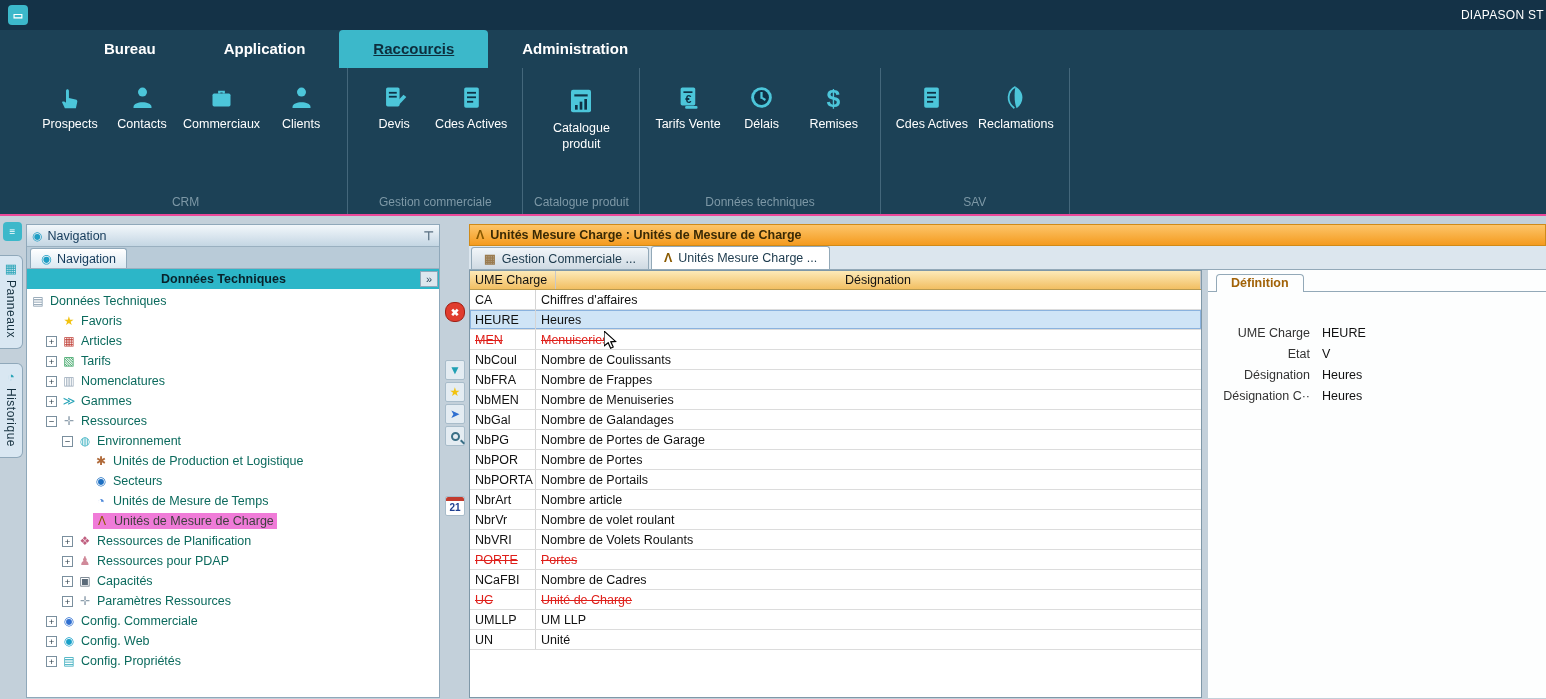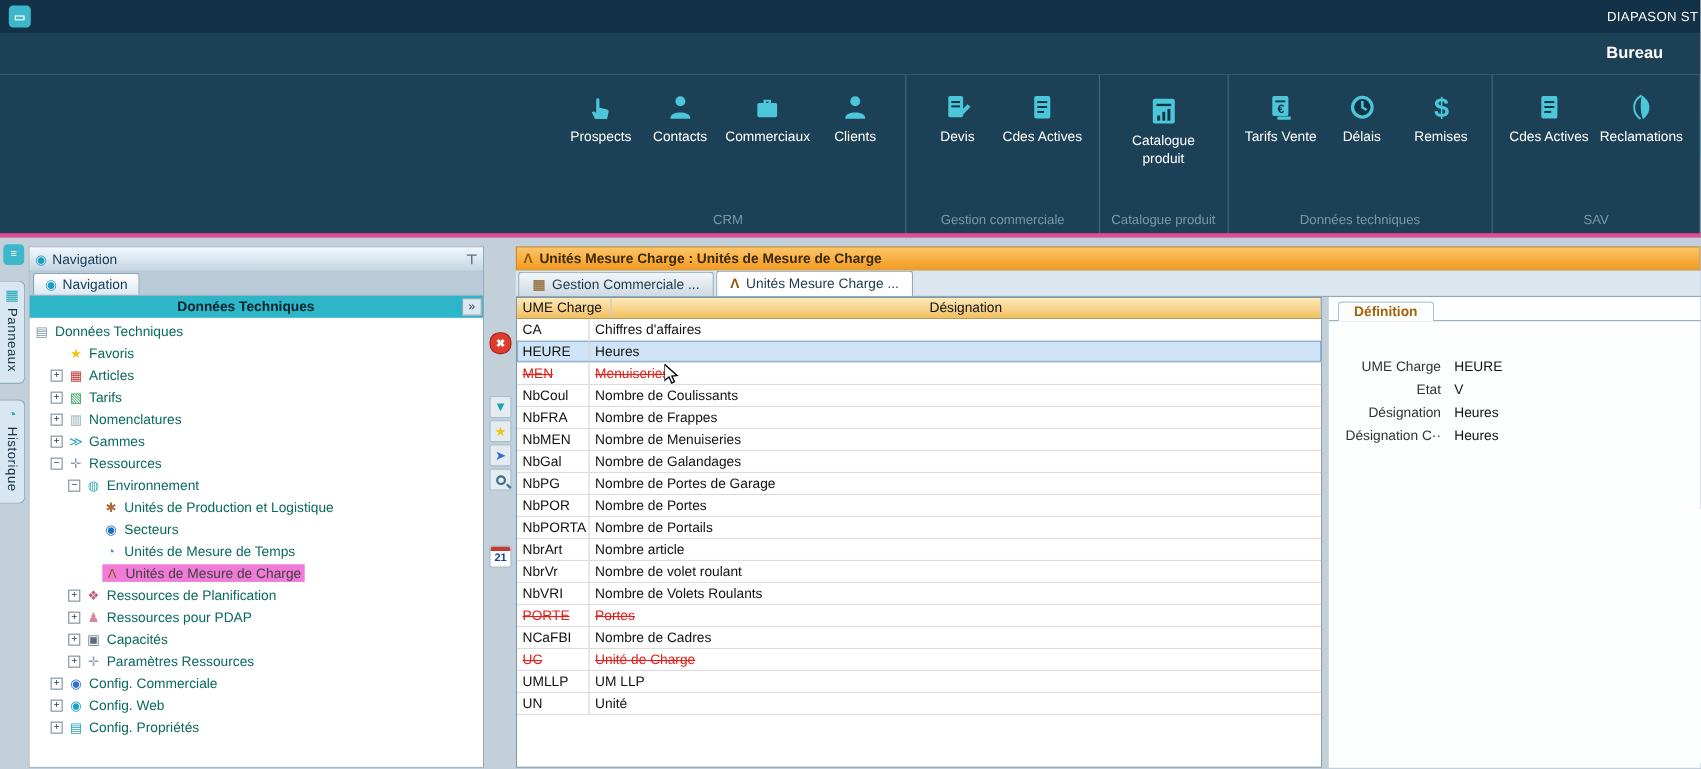--- a/index.html
+++ b/index.html
@@ -5,26 +5,26 @@
   * { box-sizing: border-box; margin: 0; padding: 0; }
   html,body { width:1546px; height:699px; overflow:hidden; }
   body { font-family:"Liberation Sans", sans-serif; font-size:12.5px; background:var(--workspace,#c3d0da); position:relative; }
 
   
   #topbar { position:absolute; top:0; left:0; width:1546px; height:30px; background:var(--topbar); display:flex; align-items:center; color:#fff; }
   #logo { width:20px; height:20px; margin-left:8px; border-radius:4px; background:var(--accent); display:flex; align-items:center; justify-content:center; color:#fff; font-size:11px; font-weight:bold; }
   #win-title { margin-left:auto; margin-right:2px; font-size:12px; letter-spacing:.3px; white-space:nowrap; }
 
   
-  #tabrow { position:absolute; top:30px; left:0; width:1546px; height:38px; background:var(--ribbon); display:flex; align-items:flex-end; padding-left:70px;flex-direction:column; }
+  #tabrow { position:absolute; top:30px; left:0; width:1546px; height:38px; background:var(--ribbon); display:flex; align-items:flex-end; padding-left:70px; }
   .rtab { padding:0 34px; height:38px; line-height:38px; color:#fff; font-weight:bold; font-size:15px; cursor:default; }
   .rtab.active { background:var(--accent); color:#0d2e3d; border-radius:4px 4px 0 0;text-decoration:underline; }
 
   
-  #ribbonbody { position:absolute; top:68px; left:0; width:1546px; height:148px; background:var(--ribbon); display:flex; padding-left:24px; border-bottom:4px solid #ec4899;justify-content:flex-end; }
+  #ribbonbody { position:absolute; top:68px; left:0; width:1546px; height:148px; background:var(--ribbon); display:flex; padding-left:24px; border-bottom:2px solid #ec4899; }
   .rgroup { position:relative; display:flex; align-items:flex-start; padding:14px 10px 0 10px; border-right:1px solid rgba(130,160,180,.4); }
   .rgname { position:absolute; bottom:5px; left:0; right:0; text-align:center; color:#7d98a6; font-size:12px; white-space:nowrap; }
   .ritem { min-width:72px; padding:0 5px; display:flex; flex-direction:column; align-items:center; cursor:default; }
   .ritem.big { min-width:92px; padding-top:4px; }
   .ricon { color:var(--icon); height:30px; display:flex; align-items:center; }
   .isvg { width:27px; height:27px; fill:currentColor; }
   .ritem.big .isvg { width:32px; height:32px; }
   .rlabel { margin-top:5px; color:#fff; font-size:12.5px; text-align:center; max-width:86px; line-height:1.25; }
 
   

